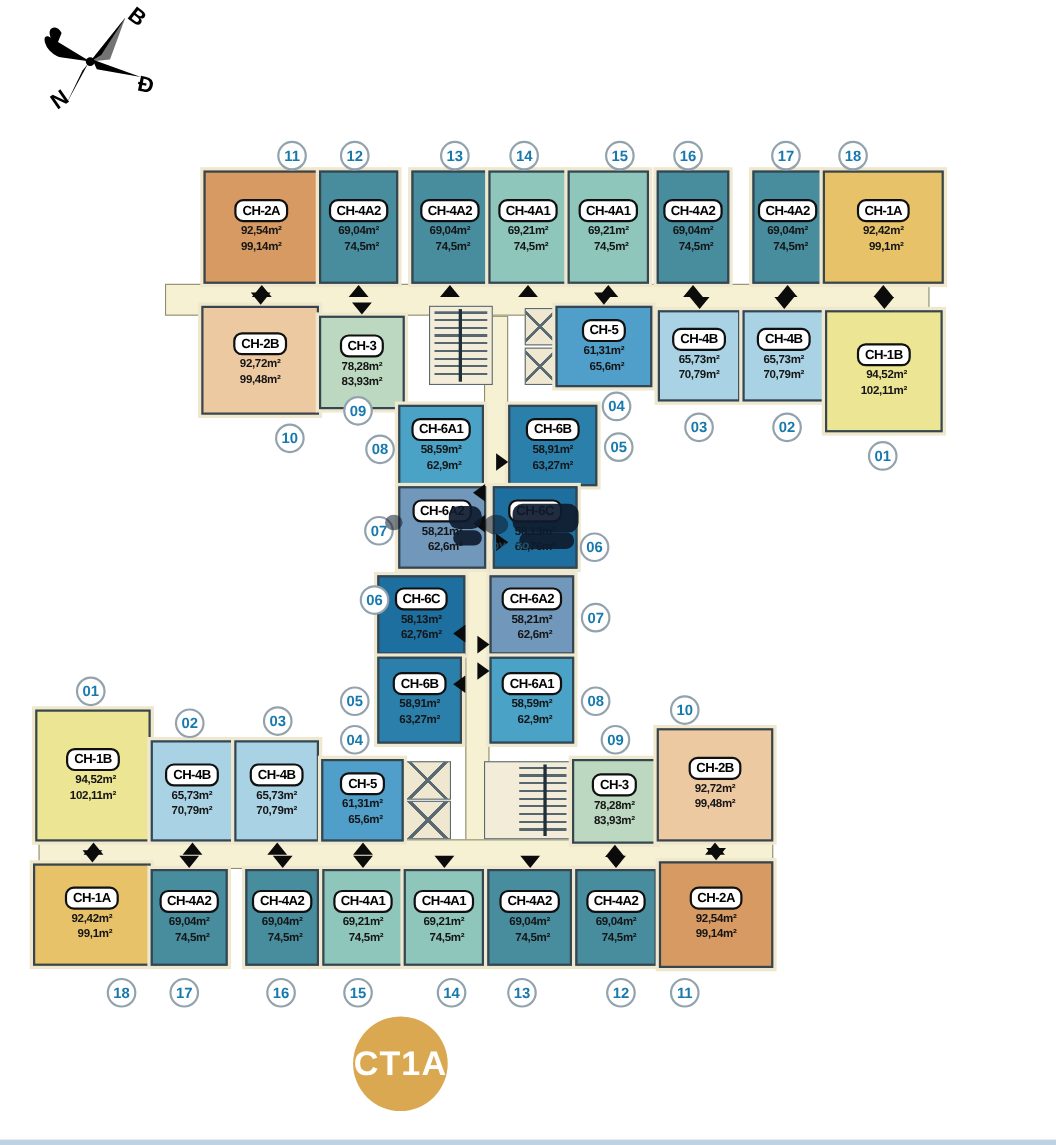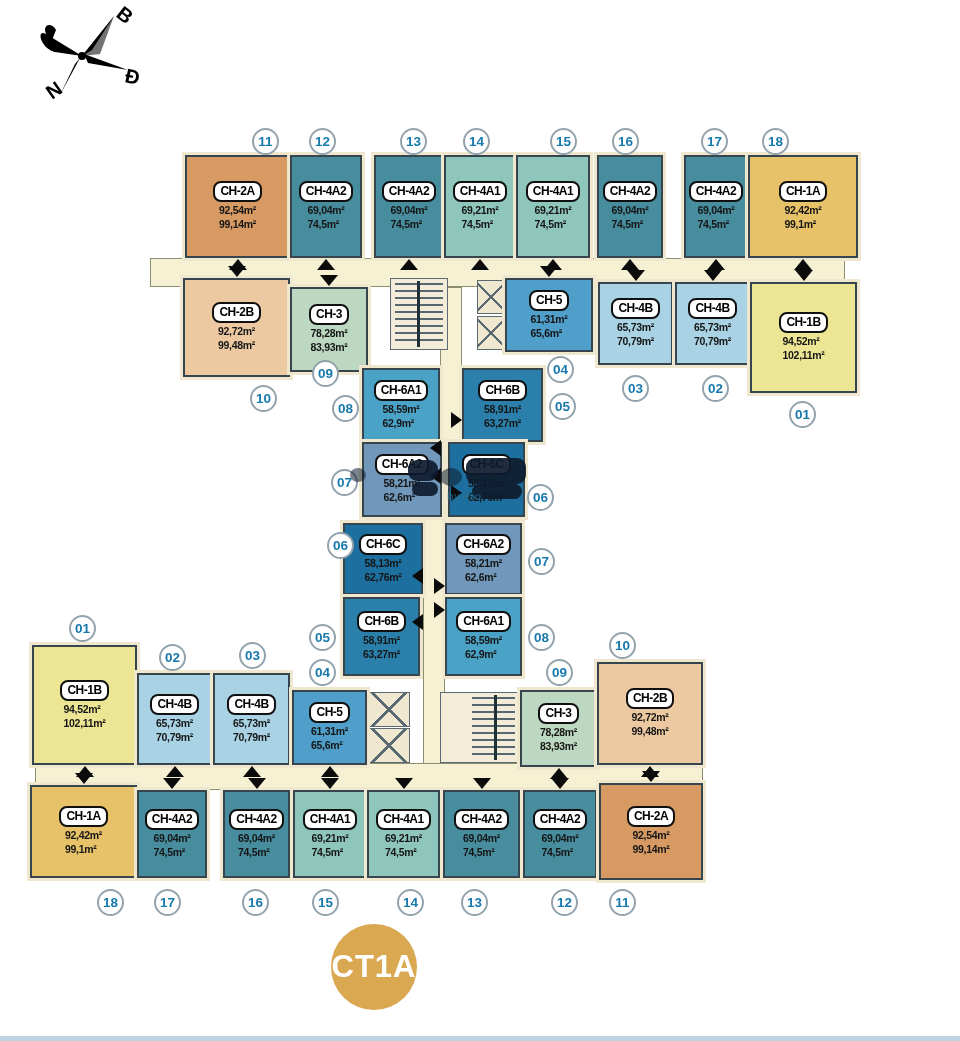--- a/index.html
+++ b/index.html
@@ -15,21 +15,21 @@
   .elev:before,.elev:after{content:"";position:absolute;inset:0;
      background:linear-gradient(45deg,transparent 47%,#5a6a72 47% 53%,transparent 53%),
                 linear-gradient(-45deg,transparent 47%,#5a6a72 47% 53%,transparent 53%);}
   
   .unit{position:absolute;box-sizing:border-box;border:2px solid #36454e;
         box-shadow:0 0 0 3px #efe8cf;display:flex;flex-direction:column;
         align-items:center;justify-content:center;gap:2px;}
   .pill{background:#ffffff;border:2px solid #101010;border-radius:8px;
         padding:0px 5px 1px 5px;font-weight:bold;font-size:12px;color:#000;
         letter-spacing:-0.5px;white-space:nowrap;line-height:1.35;}
-  .areas{font-weight:bold;font-size:10.5px;color:#151515;text-align:left;line-height:1.3;
+  .areas{font-weight:bold;font-size:10.5px;color:#151515;text-align:right;line-height:1.3;
          letter-spacing:-0.3px;}
   .door{position:absolute;width:0;height:0;left:50%;transform:translateX(-50%);}
   .door.up{bottom:-14px;border-left:9px solid transparent;border-right:9px solid transparent;border-bottom:11px solid #0b0b0b;}
   .door.down{top:-14px;border-left:9px solid transparent;border-right:9px solid transparent;border-top:11px solid #0b0b0b;}
   
   .badge{position:absolute;width:27px;height:27px;border-radius:50%;background:#ffffff;
          border:2px solid #93a3ad;box-sizing:border-box;display:flex;align-items:center;
          justify-content:center;font-weight:bold;font-size:13.5px;color:#1879ad;z-index:30;}
   
   .bldg-circle{position:absolute;width:86px;height:86px;border-radius:50%;background:#d9a851;
@@ -59,21 +59,21 @@
       <path d="M58 58 L38 95 L53 64 Z"></path>
       <path d="M60 56 L24 34 C14 28 18 48 33 52 Z"></path>
       <circle cx="60" cy="56" r="4"></circle>
       <path d="M24 34 C20 24 30 22 34 30 L30 40 Z"></path>
     </g>
     <text x="93" y="16" font-size="20" font-weight="bold" transform="rotate(38 93 16)">B</text>
     <text x="102" y="82" font-size="20" font-weight="bold" transform="rotate(12 102 82)">Đ</text>
     <text x="30" y="100" font-size="20" font-weight="bold" transform="rotate(-35 30 100)">N</text>
   </svg>
 
-  <div class="bldg-circle" style="left:331px;top:924px;">CT1A</div>
+  <div class="bldg-circle" style="left:321px;top:924px;">CT1A</div>
 
   <div class="corridor" style="left:150px;top:258px;width:695px;height:29px;"></div>
   <div class="corridor" style="left:440px;top:287px;width:22px;height:230px;"></div>
   <div class="corridor" style="left:423px;top:510px;width:22px;height:255px;"></div>
   <div class="corridor" style="left:35px;top:763px;width:668px;height:27px;"></div>
 
   <div class="core" style="left:390px;top:278px;width:58px;height:72px;">
     <div class="stair-treads"></div>
     <div class="stair-rail"></div>
   </div>

